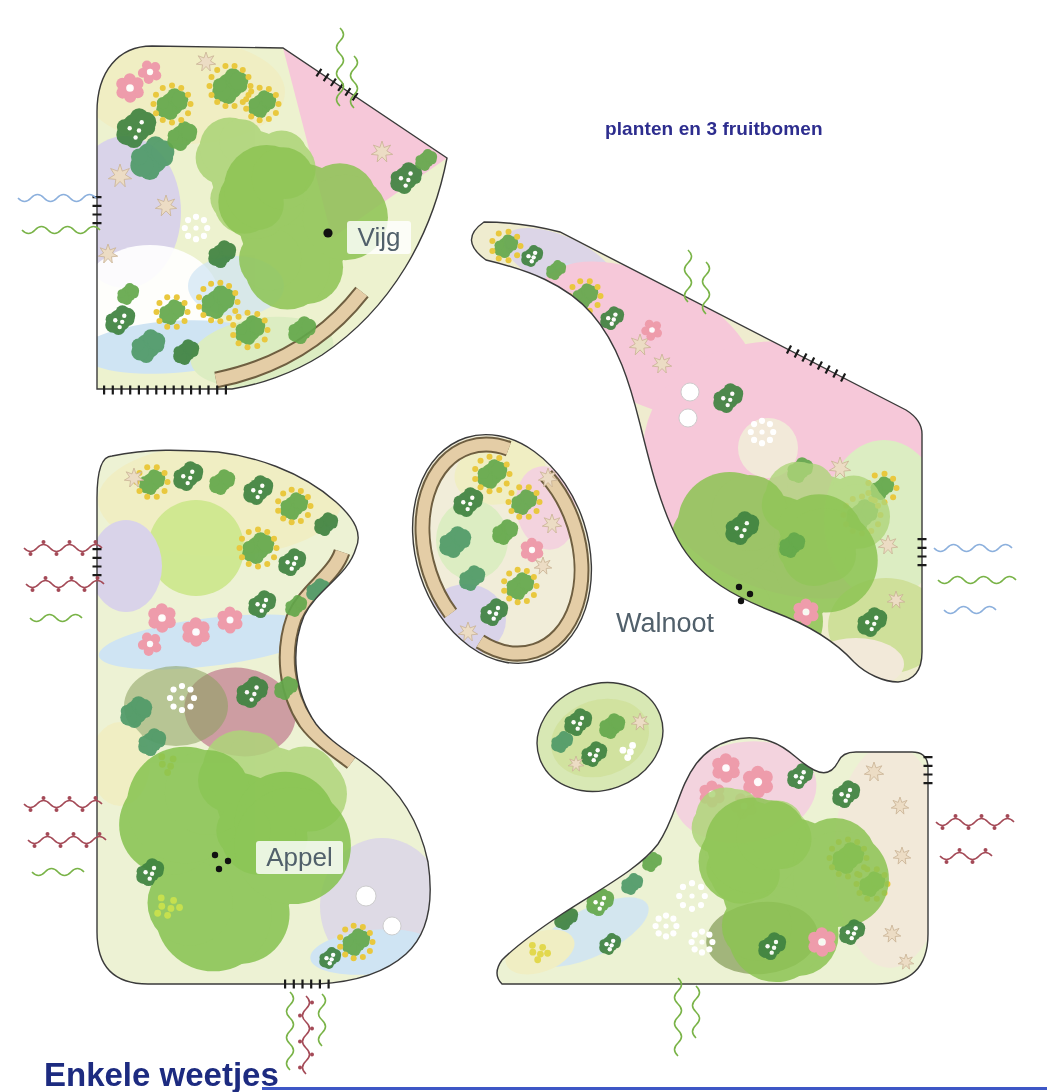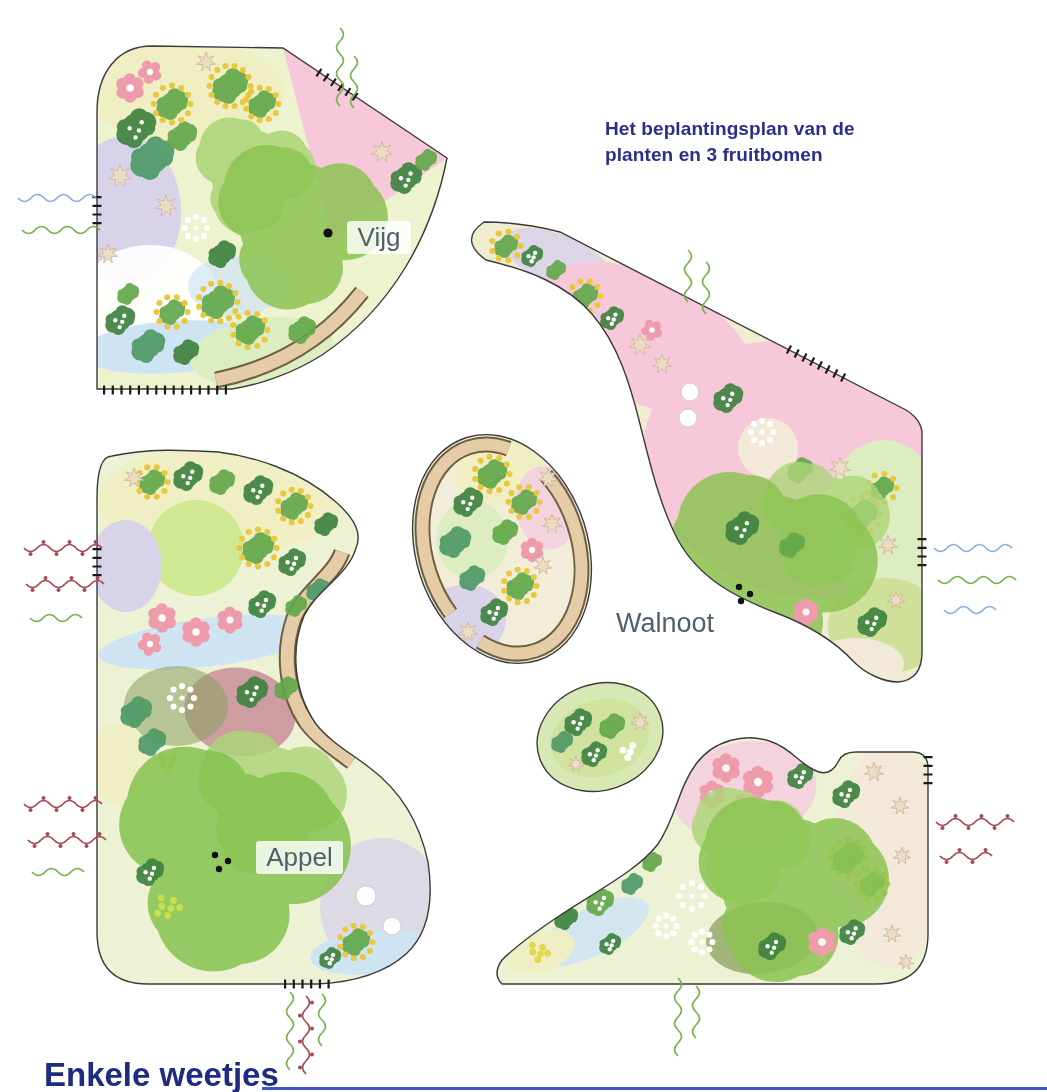--- a/index.html
+++ b/index.html
@@ -1548,20 +1548,19 @@
           <rect x="256" y="841" width="87" height="33" rx="3" fill="#ffffff" opacity="0.82"></rect>
           <text x="299.5" y="866.34" text-anchor="middle" font-size="26" fill="#51606b" font-family="&quot;Liberation Sans&quot;, sans-serif">Appel</text>
           <circle cx="215" cy="855" r="3.2" fill="#111"></circle>
           <circle cx="228" cy="861" r="3.2" fill="#111"></circle>
           <circle cx="219" cy="869" r="3.2" fill="#111"></circle>
         </g>
       </g>
   </svg>
 
   <div class="annotation" style="color: rgb(45, 45, 142);">
-    <div>Het beplantingsplan van de</div>
     <div>planten en 3 fruitbomen</div>
   </div>
 
   <h2 class="heading" style="color: rgb(29, 43, 128);">Enkele weetjes</h2>
 
   <div class="rule" style="background: rgb(62, 87, 198);"></div>
 </div>
 
 </body></html>

